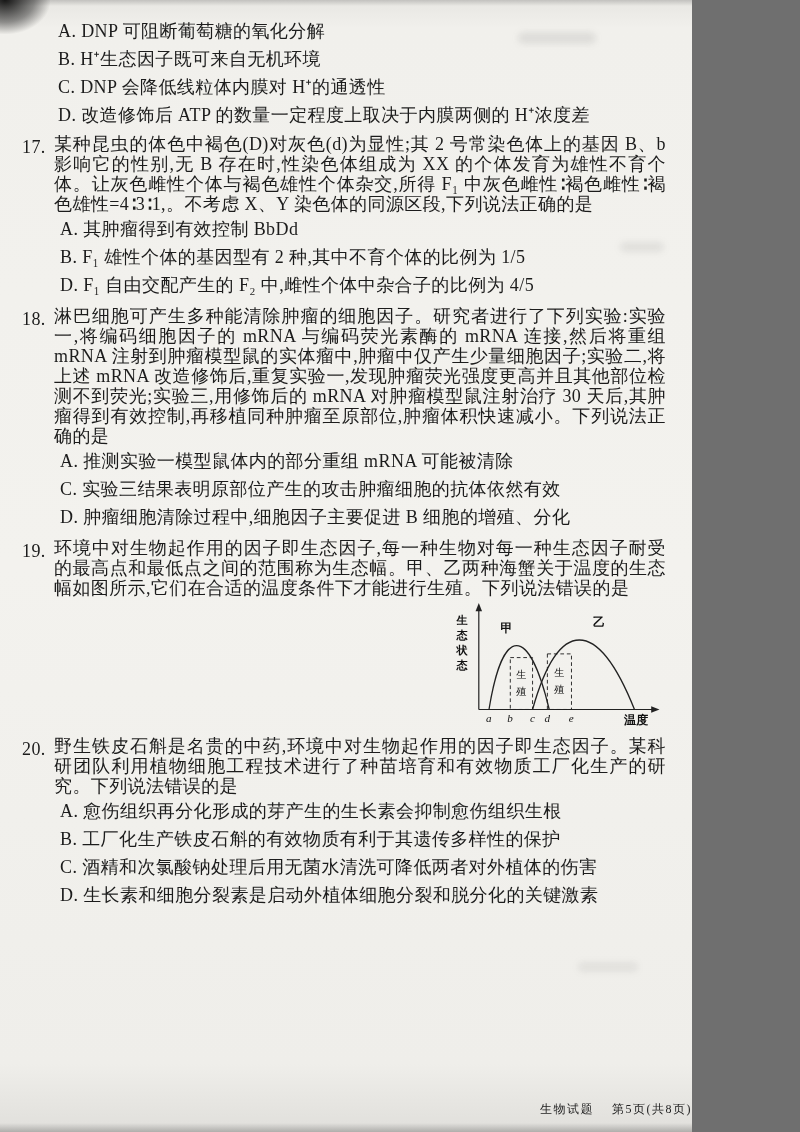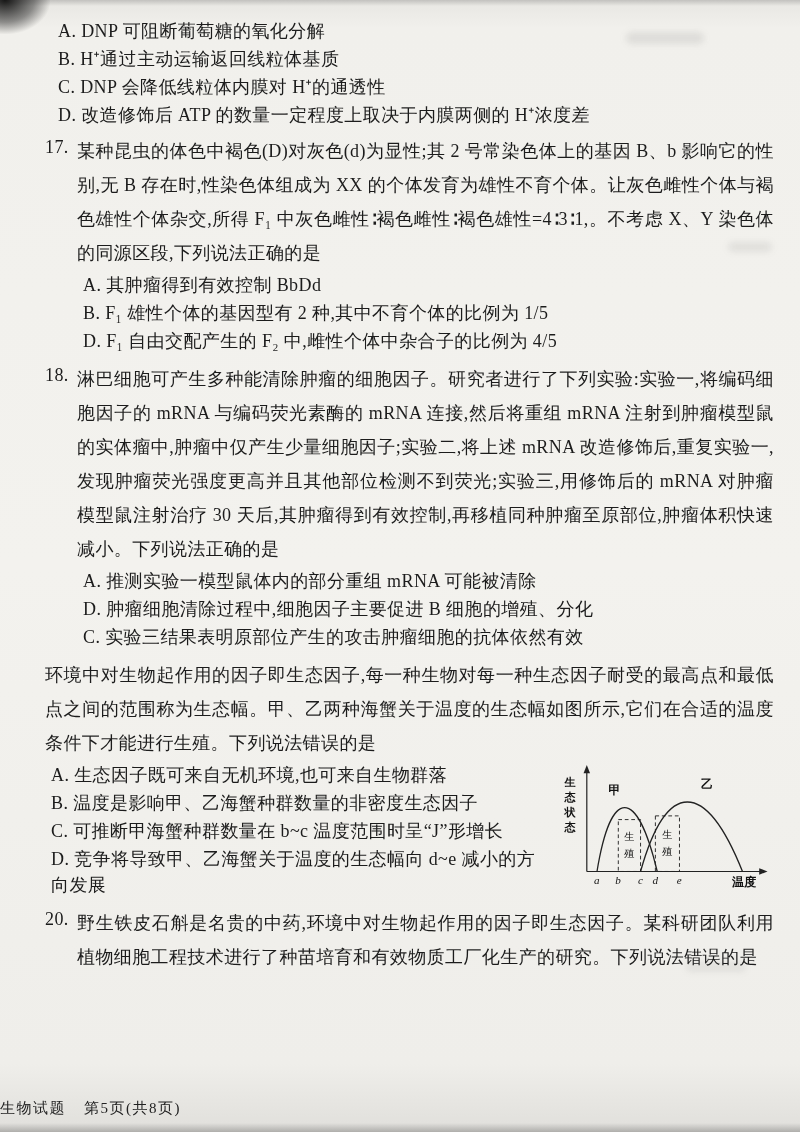--- a/index.html
+++ b/index.html
@@ -4,50 +4,50 @@
 <style>
   * { box-sizing: border-box; }
   html, body { margin: 0; padding: 0; }
   body {
     width: 800px; height: 1132px;
     background: #6f6f6f;
     font-family: "Liberation Serif", serif;
   }
   .page {
     position: relative;
-    width: 800px; height: 1132px;
+    width: 692px; height: 1132px;
     overflow: hidden;
     color: #1c1c1c;
     background: linear-gradient(180deg, #e7e6e2 0px, #f1f0ec 28px, #f3f2ee 50%, #efeeea 94%, #e0dfdb 100%);
   }
   .content {
     position: relative;
     padding: 16px 26px 0 22px;
     font-size: 18px;
     letter-spacing: 0.4px;
   }
   .opts.intro { padding-left: 36px; }
   .opt { line-height: 26px; margin: 2px 0; }
-  .question { display: flex; margin-top: 6px; margin-left: 23px; }
+  .question { display: flex; margin-top: 6px; }
   .qnum { flex: 0 0 32px; width: 32px; line-height: 26px; }
   .qbody { flex: 1; min-width: 0; }
   .qbody::after { content: ""; display: block; clear: both; }
-  .stem { line-height: 34px; text-align: justify; }
+  .stem { line-height: 20px; text-align: justify; }
   .opts.q { padding-left: 6px; }
   .figure {
     float: right;
     width: 215px;
     margin: 2px 0 0 8px;
   }
   .figure svg { display: block; }
   .footer {
     position: absolute;
     left: 0; right: 0; bottom: 14px;
-    text-align: left;
-    font-size: 15px;
+    text-align: right;
+    font-size: 12px;
     letter-spacing: 1.5px;
     color: #222;
   }
   .footer .gap { display: inline-block; width: 18px; }
   
   .corner-blob {
     position: absolute; top: -16px; left: -16px; width: 66px; height: 50px;
     background: radial-gradient(ellipse at 32% 32%, rgba(8,8,8,0.92), rgba(40,40,40,0.5) 46%, rgba(0,0,0,0) 72%);
   }
   .top-edge {
@@ -72,21 +72,21 @@
   <div class="top-edge"></div>
   <div class="corner-blob"></div>
   <div class="smudge-a"></div>
   <div class="smudge-b"></div>
   <div class="smudge-c"></div>
 
   <div class="content">
 
     <div class="opts intro">
       <div class="opt">A. DNP 可阻断葡萄糖的氧化分解</div>
-      <div class="opt">B. H⁺通过主动运输返回线粒体基质</div>
+      <div class="opt">B. H⁺生态因子既可来自无机环境</div>
       <div class="opt">C. DNP 会降低线粒体内膜对 H⁺的通透性</div>
       <div class="opt">D. 改造修饰后 ATP 的数量一定程度上取决于内膜两侧的 H⁺浓度差</div>
     </div>
 
     <div class="question">
       <div class="qnum">17.</div>
       <div class="qbody">
         <div class="stem">某种昆虫的体色中褐色(D)对灰色(d)为显性;其 2 号常染色体上的基因 B、b 影响它的性别,无 B 存在时,性染色体组成为 XX 的个体发育为雄性不育个体。让灰色雌性个体与褐色雄性个体杂交,所得 F₁ 中灰色雌性∶褐色雌性∶褐色雄性=4∶3∶1,。不考虑 X、Y 染色体的同源区段,下列说法正确的是</div>
         <div class="opts q">
           <div class="opt">A. 其肿瘤得到有效控制 BbDd</div>
@@ -95,27 +95,28 @@
         </div>
       </div>
     </div>
 
     <div class="question">
       <div class="qnum">18.</div>
       <div class="qbody">
         <div class="stem">淋巴细胞可产生多种能清除肿瘤的细胞因子。研究者进行了下列实验:实验一,将编码细胞因子的 mRNA 与编码荧光素酶的 mRNA 连接,然后将重组 mRNA 注射到肿瘤模型鼠的实体瘤中,肿瘤中仅产生少量细胞因子;实验二,将上述 mRNA 改造修饰后,重复实验一,发现肿瘤荧光强度更高并且其他部位检测不到荧光;实验三,用修饰后的 mRNA 对肿瘤模型鼠注射治疗 30 天后,其肿瘤得到有效控制,再移植同种肿瘤至原部位,肿瘤体积快速减小。下列说法正确的是</div>
         <div class="opts q">
           <div class="opt">A. 推测实验一模型鼠体内的部分重组 mRNA 可能被清除</div>
+          <div class="opt">C. 实验三结果表明原部位产生的攻击肿瘤细胞的抗体依然有效</div>
           <div class="opt">D. 肿瘤细胞清除过程中,细胞因子主要促进 B 细胞的增殖、分化</div>
-          <div class="opt">C. 实验三结果表明原部位产生的攻击肿瘤细胞的抗体依然有效</div>
         </div>
       </div>
     </div>
 
     <div class="question">
+      <div class="qnum">19.</div>
       <div class="qbody">
         <div class="stem">环境中对生物起作用的因子即生态因子,每一种生物对每一种生态因子耐受的最高点和最低点之间的范围称为生态幅。甲、乙两种海蟹关于温度的生态幅如图所示,它们在合适的温度条件下才能进行生殖。下列说法错误的是</div>
 
         <div class="figure">
           <svg viewBox="0 0 232 140" width="215" height="130">
 
             <line x1="30" y1="118" x2="30" y2="10" stroke="#222" stroke-width="1.3"></line>
             <polygon points="30,3 26.5,12 33.5,12" fill="#222"></polygon>
             <line x1="30" y1="118" x2="218" y2="118" stroke="#222" stroke-width="1.3"></line>
             <polygon points="225,118 216,114.5 216,121.5" fill="#222"></polygon>
@@ -142,33 +143,33 @@
             <text x="41" y="132" font-size="12" font-style="italic" text-anchor="middle" fill="#111">a</text>
             <text x="64" y="132" font-size="12" font-style="italic" text-anchor="middle" fill="#111">b</text>
             <text x="88" y="132" font-size="12" font-style="italic" text-anchor="middle" fill="#111">c</text>
             <text x="104" y="132" font-size="12" font-style="italic" text-anchor="middle" fill="#111">d</text>
             <text x="130" y="132" font-size="12" font-style="italic" text-anchor="middle" fill="#111">e</text>
 
             <text x="200" y="134" font-size="13" font-weight="bold" text-anchor="middle" fill="#111">温度</text>
           </svg>
         </div>
 
-        <div class="opts q">
-          <div class="opt">A. 生态因子既可来自无机环境,也可来自生物群落</div>
-          <div class="opt">B. 温度是影响甲、乙海蟹种群数量的非密度生态因子</div>
-          <div class="opt">C. 可推断甲海蟹种群数量在 b~c 温度范围时呈“J”形增长</div>
-          <div class="opt">D. 竞争将导致甲、乙海蟹关于温度的生态幅向 d~e 减小的方向发展</div>
-        </div>
       </div>
     </div>
 
     <div class="question">
       <div class="qnum">20.</div>
       <div class="qbody">
         <div class="stem">野生铁皮石斛是名贵的中药,环境中对生物起作用的因子即生态因子。某科研团队利用植物细胞工程技术进行了种苗培育和有效物质工厂化生产的研究。下列说法错误的是</div>
+        <div class="opts q">
+          <div class="opt">A. 愈伤组织再分化形成的芽产生的生长素会抑制愈伤组织生根</div>
+          <div class="opt">B. 工厂化生产铁皮石斛的有效物质有利于其遗传多样性的保护</div>
+          <div class="opt">C. 酒精和次氯酸钠处理后用无菌水清洗可降低两者对外植体的伤害</div>
+          <div class="opt">D. 生长素和细胞分裂素是启动外植体细胞分裂和脱分化的关键激素</div>
+        </div>
       </div>
     </div>
 
   </div>
 
   <div class="footer">
     <span>生物试题</span><span class="gap"></span><span>第5页(共8页)</span>
   </div>
 
   <div class="bottom-edge"></div>

